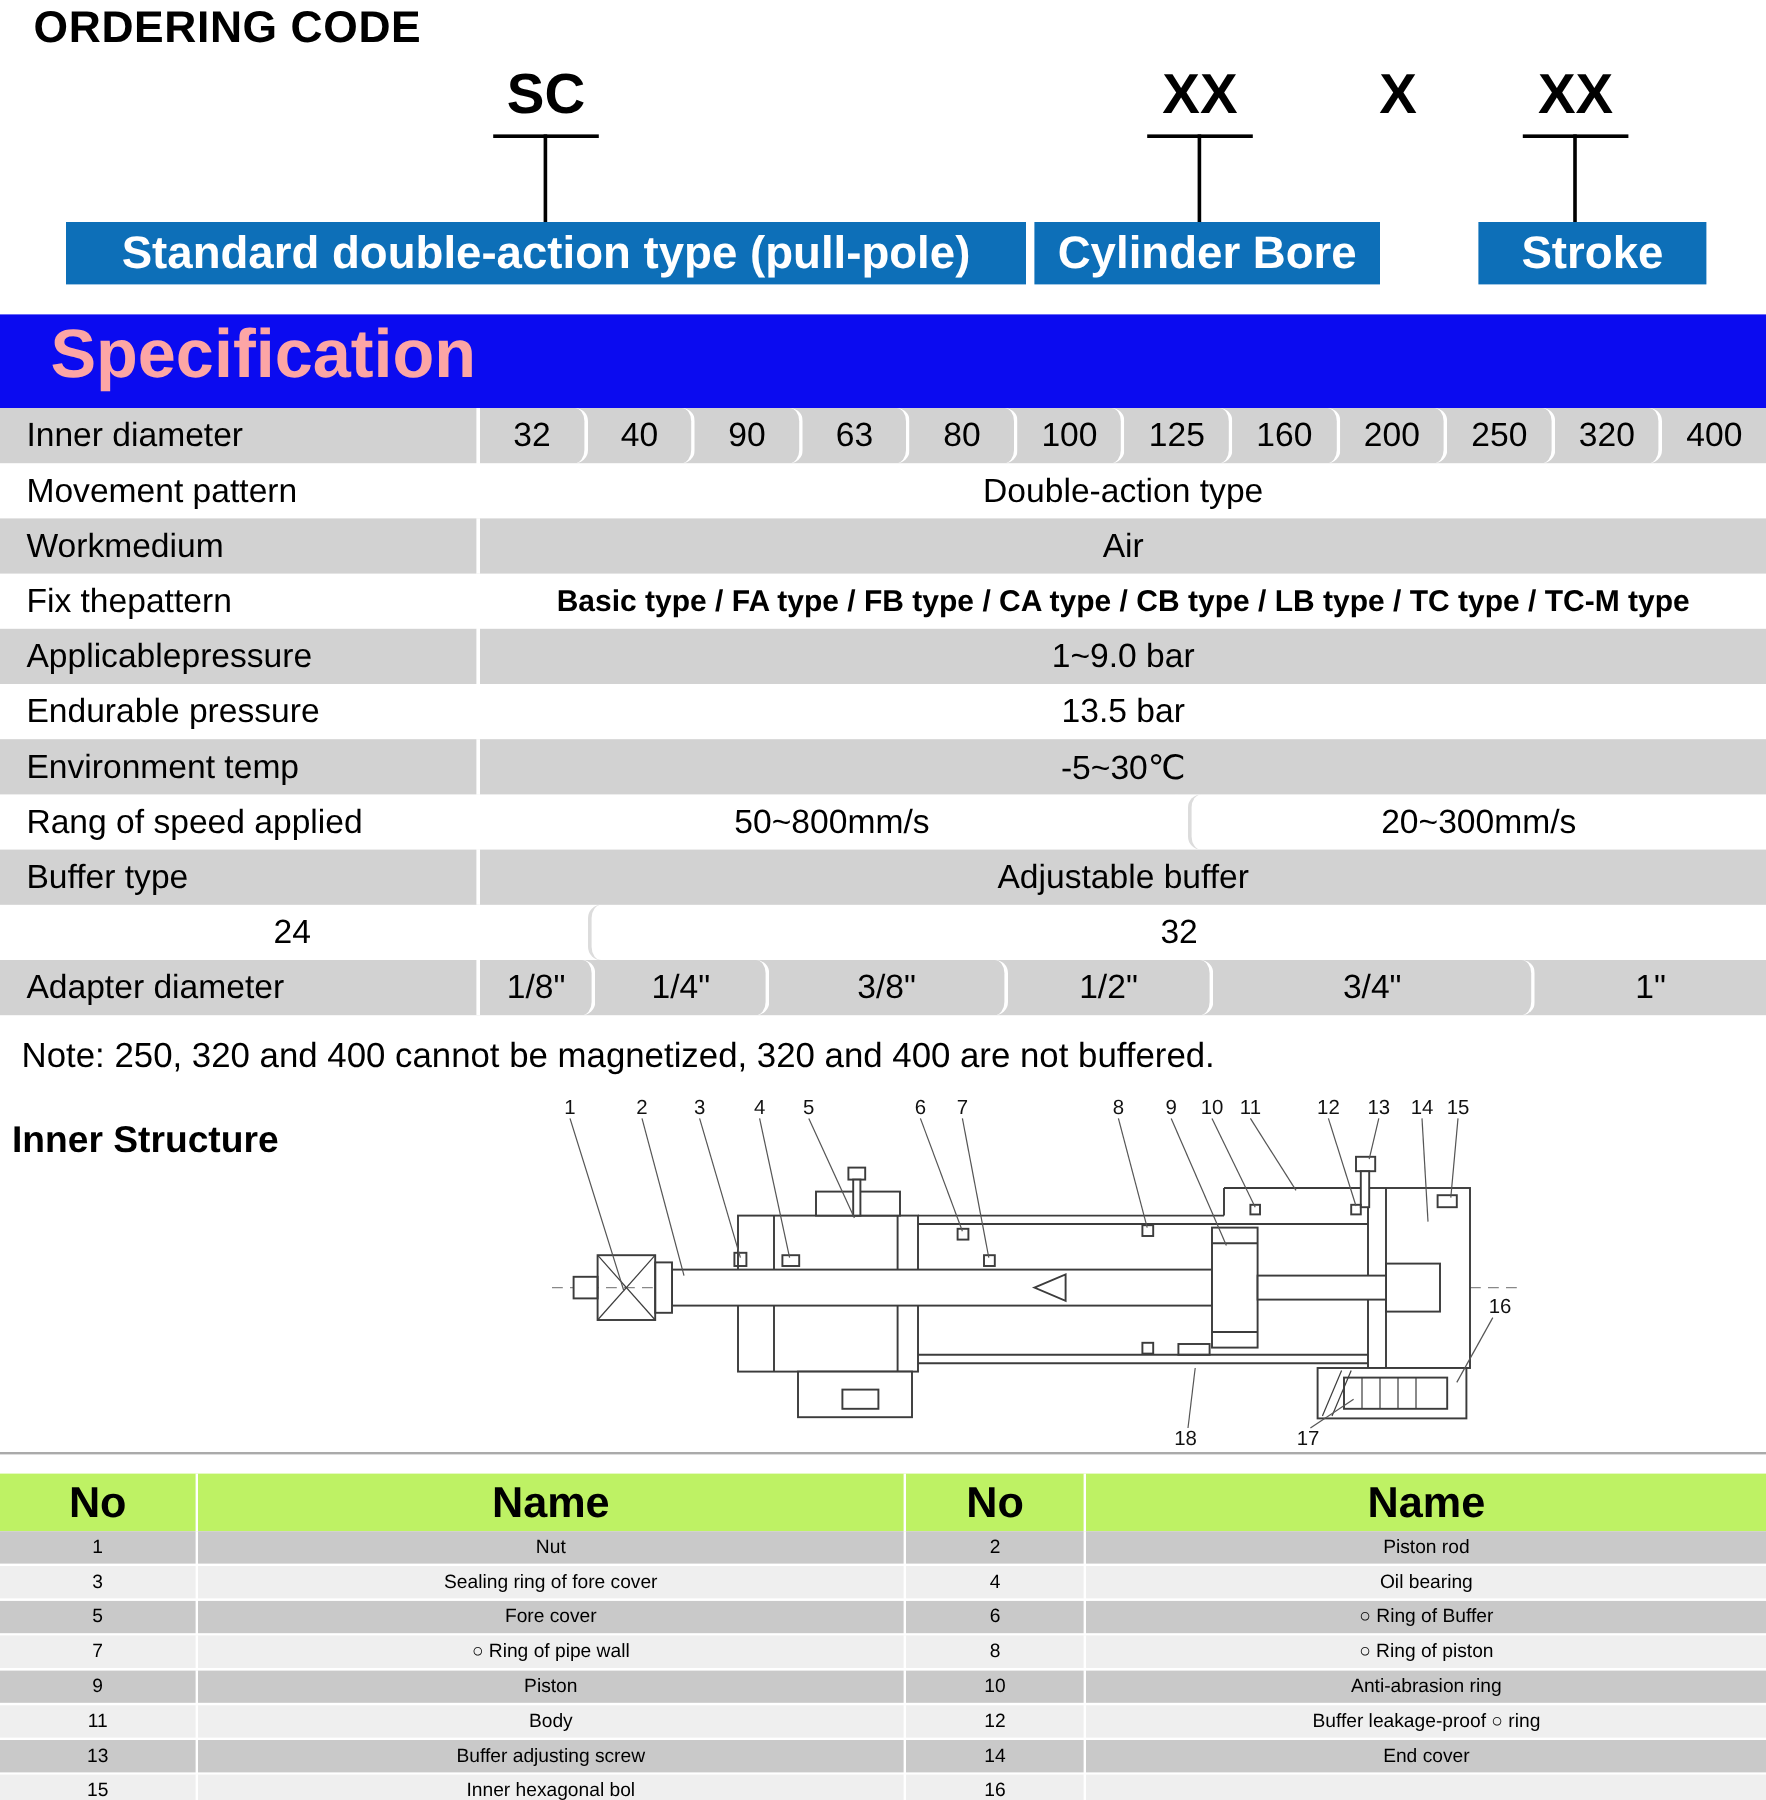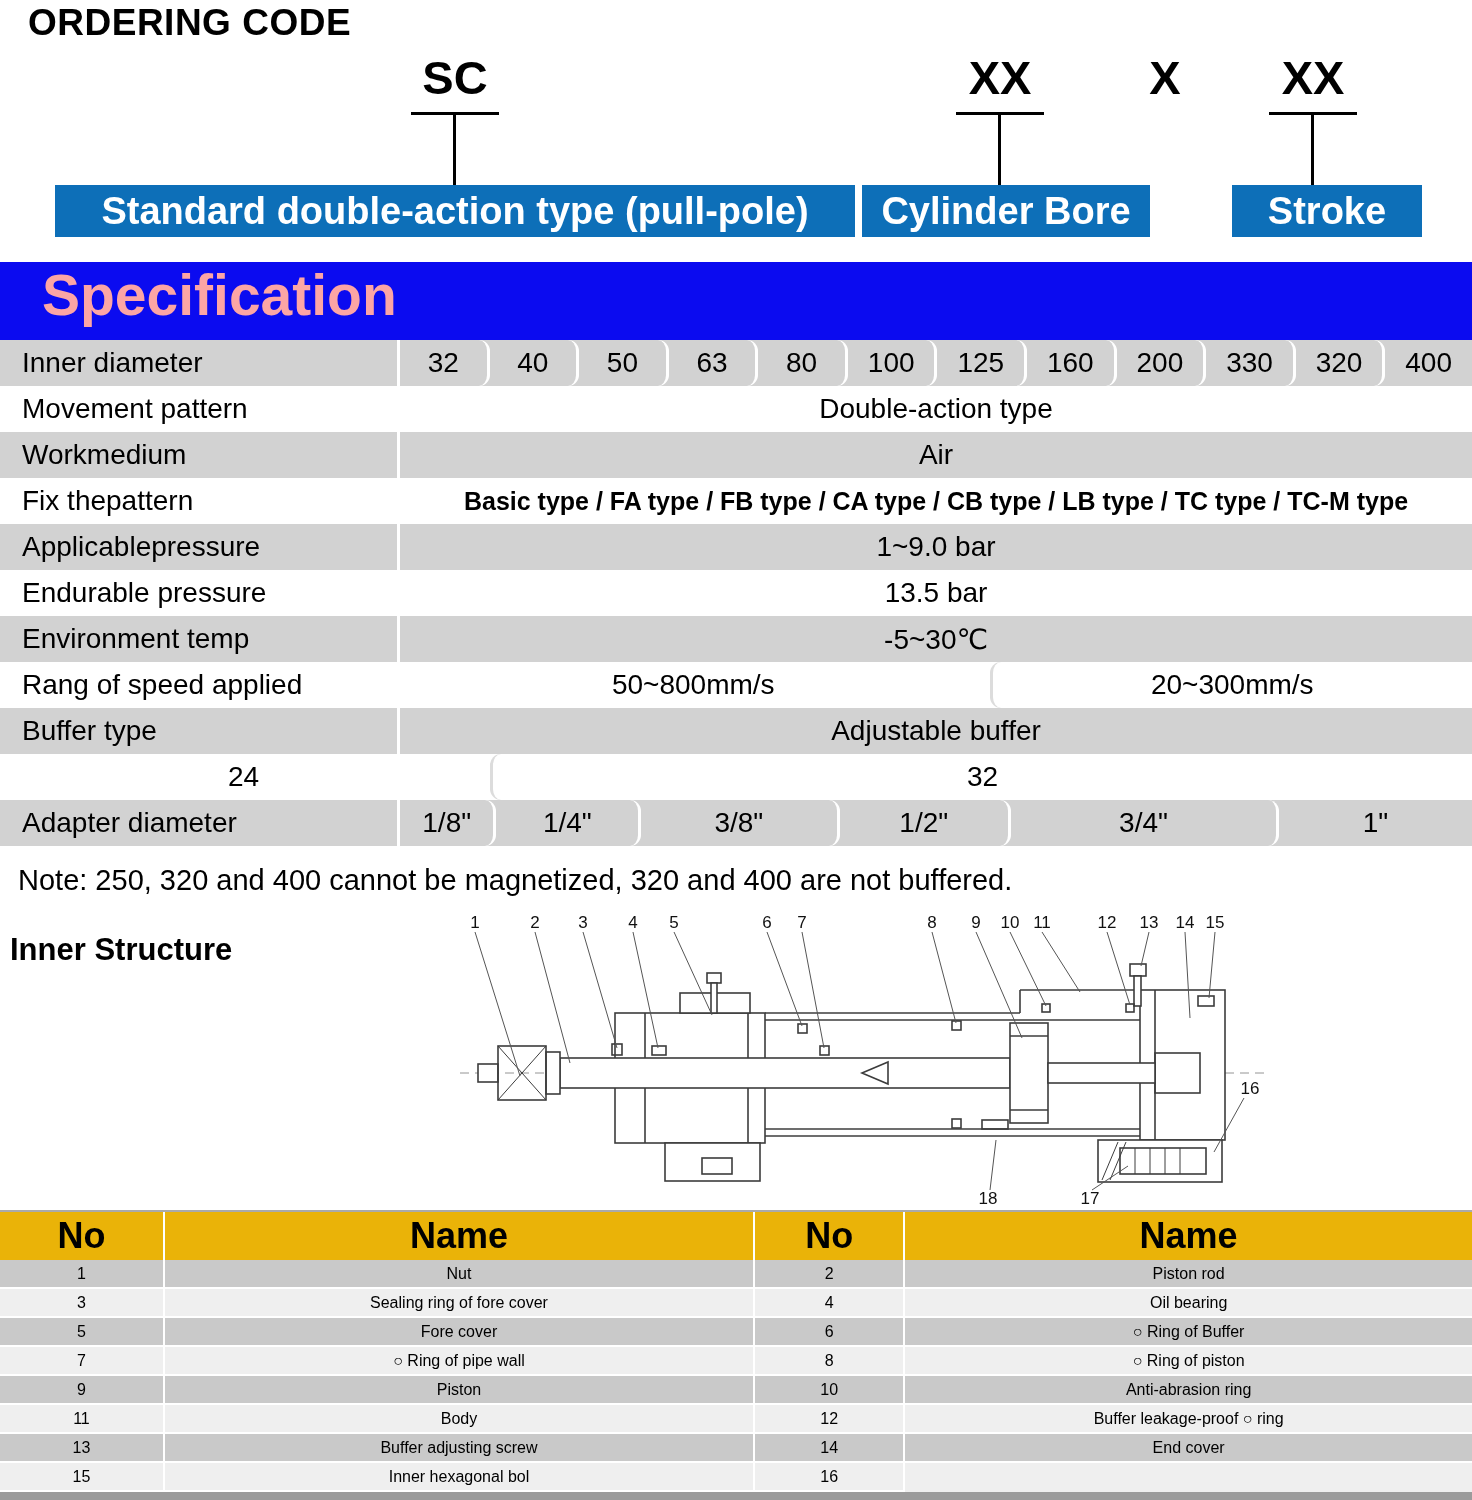--- a/index.html
+++ b/index.html
@@ -42,21 +42,21 @@
   .diagram{position:absolute;left:430px;top:0;}
   .dwg{stroke:#3c3c3c;stroke-width:1.6;fill:none;}
   .dwgf{stroke:#3c3c3c;stroke-width:1.6;fill:#fff;}
   .thin{stroke:#3c3c3c;stroke-width:1;}
   .lead{stroke:#555;stroke-width:1;fill:none;}
   .cl{stroke:#888;stroke-width:.9;stroke-dasharray:9 6;}
   .callout{font-size:17px;fill:#111;}
 
   
   .parts{border-top:2px solid #aaa;}
-  .p-header{display:flex;height:48px;font-size:36px;font-weight:700;background:#eab308;}
+  .p-header{display:flex;height:48px;font-size:36px;font-weight:700;background:#bef264;margin-top:16px;}
   .p-row{display:flex;height:29px;font-size:16px;}
   .p-row.g{background:var(--partsGray,#c9c9c9);}
   .p-row.l{background:var(--partsLight,#efefef);}
   .pc{display:flex;align-items:center;justify-content:center;border-right:2px solid #fff;border-bottom:2px solid #fff;white-space:nowrap;}
   .c-no1{flex:0 0 11.2%;} .c-name1{flex:0 0 40.1%;} .c-no2{flex:0 0 10.2%;} .c-name2{flex:1;border-right:none;}
   .p-header .pc{border-bottom:none;}
   .partial{height:10px;background:#9b9b9b;}
 </style>
 </head>
 <body>
@@ -83,28 +83,28 @@
   <header class="spec-banner">
     <span>Specification</span>
   </header>
 
   <div class="spec-table">
     <div class="spec-row gray">
       <div class="spec-label">Inner diameter</div>
       <div class="spec-values">
         <div class="cell">32</div>
         <div class="cell">40</div>
-        <div class="cell">50</div>
+        <div class="cell">90</div>
         <div class="cell">63</div>
         <div class="cell">80</div>
         <div class="cell">100</div>
         <div class="cell">125</div>
         <div class="cell">160</div>
         <div class="cell">200</div>
-        <div class="cell">330</div>
+        <div class="cell">250</div>
         <div class="cell">320</div>
         <div class="cell">400</div>
       </div>
     </div>
     <div class="spec-row">
       <div class="spec-label">Movement pattern</div>
       <div class="spec-values">
           <div class="cell">Double-action type</div>
         </div>
     </div>

